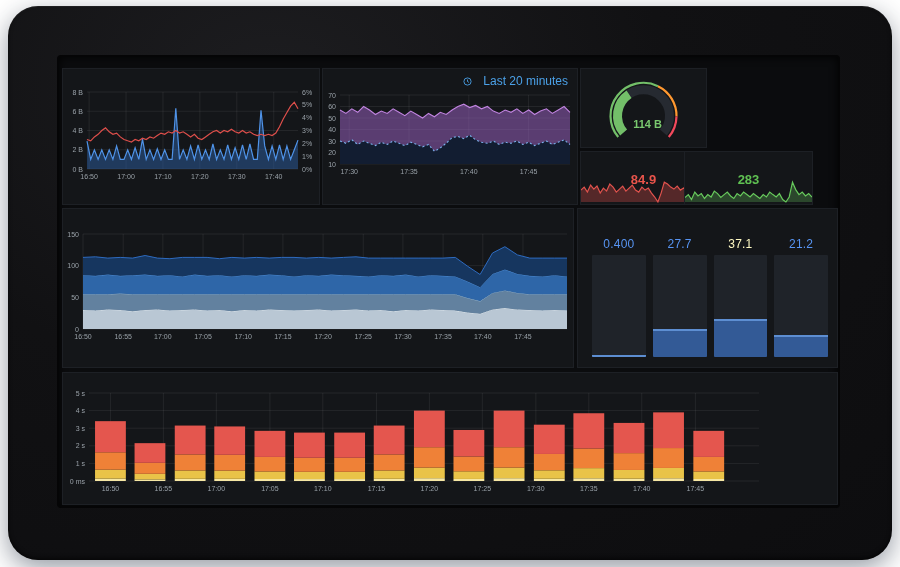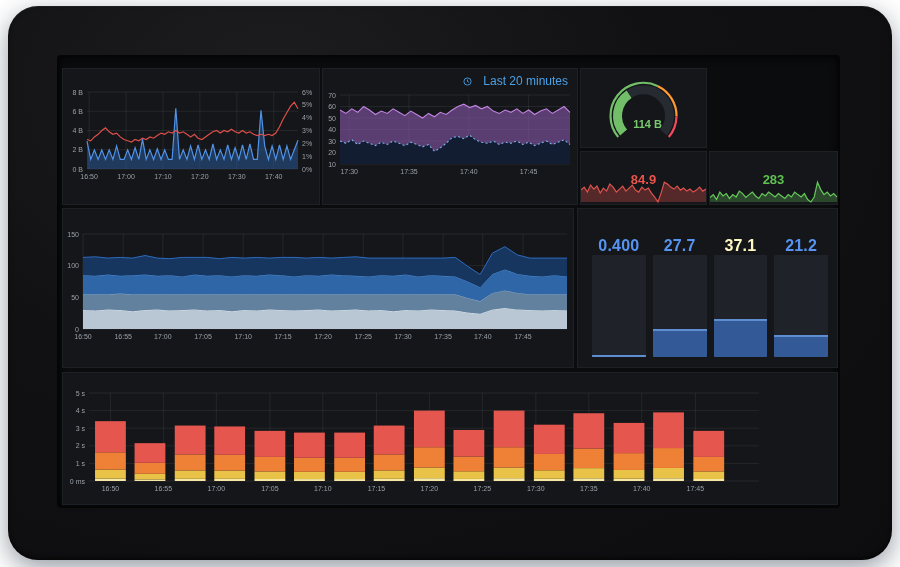--- a/index.html
+++ b/index.html
@@ -10,33 +10,33 @@
   .screen{position:absolute;left:51px;top:51px;width:779px;height:449px;background:#0b0c0e;border-radius:2px;
     box-shadow:0 0 0 2px #050506, inset 0 0 8px rgba(0,0,0,0.9);overflow:hidden;}
   .panel{position:absolute;background:#141619;border:1px solid #1d2025;box-sizing:border-box;}
   .chart{position:absolute;left:0;top:0;right:0;bottom:0;}
   svg text{font-family:"Liberation Sans",sans-serif;}
   #p-net{left:3px;top:11px;width:258px;height:137px;}
   #p-lat{left:263px;top:11px;width:256px;height:137px;}
   #p-g1{left:521px;top:11px;width:127px;height:80px;}
   #p-g2{left:650px;top:11px;width:129px;height:80px;}
   #p-s1{left:521px;top:94px;width:127px;height:54px;}
-  #p-s2{left:650px;top:94px;width:129px;height:54px;}
+  #p-s2{left:625px;top:94px;width:129px;height:54px;}
   #p-stack{left:3px;top:151px;width:512px;height:160px;}
   #p-bars{left:518px;top:151px;width:261px;height:160px;}
   #p-resp{left:3px;top:315px;width:776px;height:133px;}
   .timerange{position:absolute;top:5px;right:9px;display:flex;align-items:center;gap:11px;
     font-size:12px;color:#4ba1e8;cursor:pointer;}
   .gauge-value{position:absolute;left:8px;right:0;top:49px;text-align:center;font-size:11px;font-weight:bold;color:#7ac96f;}
   .spark-value{position:absolute;left:0;right:0;top:20px;text-align:center;font-size:13px;font-weight:bold;}
   #p-s1 .spark-value{color:#e8544b;}
   #p-s2 .spark-value{color:#5fc052;}
   .bg-wrap{position:absolute;left:14px;right:9px;top:28px;bottom:10px;display:flex;gap:7px;}
   .bg-col{flex:1;display:flex;flex-direction:column;}
-  .bg-label{height:18px;text-align:center;font-size:16px;font-weight:bold;letter-spacing:0.2px;}
+  .bg-label{height:18px;text-align:center;font-size:12px;font-weight:normal;letter-spacing:0.2px;}
   .bg-track{flex:1;position:relative;background:#1f2329;border-radius:1px;overflow:hidden;}
   .bg-fill{position:absolute;left:0;right:0;bottom:0;box-sizing:border-box;}
 </style>
 </head>
 <body>
 
 <div class="device">
   <div class="screen">
 
     <div class="panel" id="p-net">

